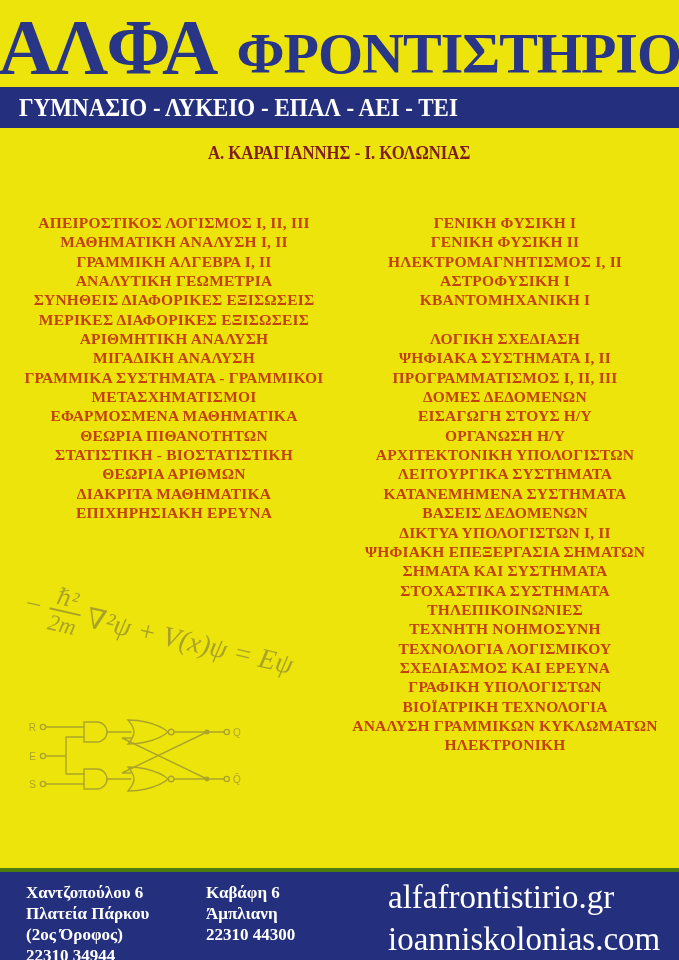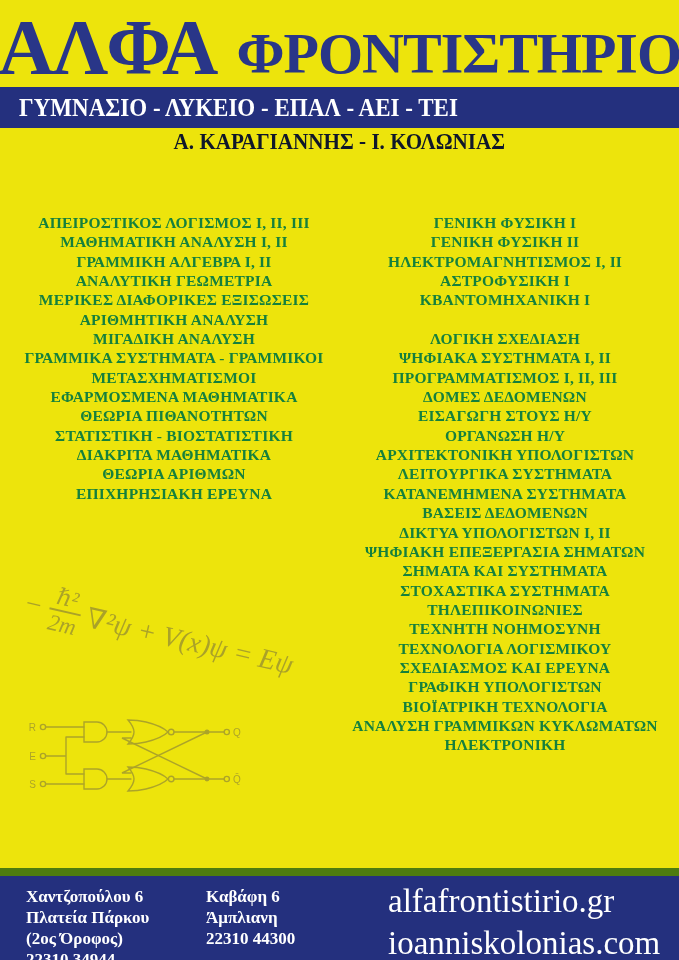--- a/index.html
+++ b/index.html
@@ -19,48 +19,48 @@
   .brand-suffix{font-size:58px;letter-spacing:-1px;}
   .level-band{
     position:absolute;top:87px;left:0;right:0;height:41px;background:#24307E;
     display:flex;align-items:center;justify-content:flex-start;
     color:#FFFFFF;font-weight:bold;font-size:25px;letter-spacing:0;white-space:nowrap;
     transform:none;
   }
   .level-band .inner{display:inline-block;transform:scaleX(0.92);}
   .owners-row{
     position:absolute;top:128px;left:0;right:0;height:36px;
-    display:flex;align-items:flex-start;justify-content:center;
-    color:#0f172a;font-weight:bold;font-size:24px;white-space:nowrap;
+    display:flex;align-items:flex-end;justify-content:center;
+    color:#7f1d1d;font-weight:bold;font-size:19px;white-space:nowrap;
   }
   .owners-row .inner{display:inline-block;transform:scaleX(0.88);}
   
   .col{position:absolute;top:213px;width:332px;}
   .col-left{left:8px;}
   .col-right{left:339px;}
   .course-line{
     height:19.35px;line-height:19.35px;text-align:center;
-    font-size:15.5px;font-weight:bold;color:#15803d;white-space:nowrap;
+    font-size:15.5px;font-weight:bold;color:#c2410c;white-space:nowrap;
     letter-spacing:0.2px;
   }
   .col-gap{height:19.35px;}
   
   .equation{
     position:absolute;left:30px;top:577px;
     transform:rotate(13deg);transform-origin:0 0;
     color:#9A922F;opacity:0.8;font-style:italic;
     display:flex;align-items:center;gap:7px;font-size:28px;white-space:nowrap;
   }
   .frac{display:inline-flex;flex-direction:column;align-items:center;font-size:23px;line-height:1.1;}
   .frac .num{padding:0 5px;border-bottom:2px solid currentColor;}
   .circuit{position:absolute;left:24px;top:698px;width:225px;height:118px;opacity:0.8;}
   
   .footer{
     position:absolute;left:0;right:0;top:868px;bottom:0;background:#24307E;
-    border-top:8px solid #4d7c0f;box-sizing:border-box;color:#FFFFFF;
+    border-top:4px solid #4d7c0f;box-sizing:border-box;color:#FFFFFF;
   }
   .loc{position:absolute;top:10px;font-size:17px;font-weight:bold;}
   .loc-line{height:21px;line-height:21px;white-space:nowrap;}
   .loc1{left:26px;}
   .loc2{left:206px;}
   .sites{position:absolute;left:388px;top:4px;font-weight:normal;font-size:33px;}
   .site-line{height:42px;line-height:42px;white-space:nowrap;}
 </style>
 </head>
 <body>
@@ -78,30 +78,31 @@
 
   <div class="owners-row">
     <span class="inner">Α. ΚΑΡΑΓΙΑΝΝΗΣ - Ι. ΚΟΛΩΝΙΑΣ</span>
   </div>
 
   <div class="col col-left">
       <div class="course-line">ΑΠΕΙΡΟΣΤΙΚΟΣ ΛΟΓΙΣΜΟΣ Ι, ΙΙ, ΙΙΙ</div>
       <div class="course-line">ΜΑΘΗΜΑΤΙΚΗ ΑΝΑΛΥΣΗ Ι, ΙΙ</div>
       <div class="course-line">ΓΡΑΜΜΙΚΗ ΑΛΓΕΒΡΑ Ι, ΙΙ</div>
       <div class="course-line">ΑΝΑΛΥΤΙΚΗ ΓΕΩΜΕΤΡΙΑ</div>
+      <div class="course-line">ΣΥΝΗΘΕΙΣ ΔΙΑΦΟΡΙΚΕΣ ΕΞΙΣΩΣΕΙΣ</div>
       <div class="course-line">ΜΕΡΙΚΕΣ ΔΙΑΦΟΡΙΚΕΣ ΕΞΙΣΩΣΕΙΣ</div>
       <div class="course-line">ΑΡΙΘΜΗΤΙΚΗ ΑΝΑΛΥΣΗ</div>
       <div class="course-line">ΜΙΓΑΔΙΚΗ ΑΝΑΛΥΣΗ</div>
       <div class="course-line">ΓΡΑΜΜΙΚΑ ΣΥΣΤΗΜΑΤΑ - ΓΡΑΜΜΙΚΟΙ</div>
       <div class="course-line">ΜΕΤΑΣΧΗΜΑΤΙΣΜΟΙ</div>
       <div class="course-line">ΕΦΑΡΜΟΣΜΕΝΑ ΜΑΘΗΜΑΤΙΚΑ</div>
       <div class="course-line">ΘΕΩΡΙΑ ΠΙΘΑΝΟΤΗΤΩΝ</div>
       <div class="course-line">ΣΤΑΤΙΣΤΙΚΗ - ΒΙΟΣΤΑΤΙΣΤΙΚΗ</div>
+      <div class="course-line">ΘΕΩΡΙΑ ΑΡΙΘΜΩΝ</div>
       <div class="course-line">ΔΙΑΚΡΙΤΑ ΜΑΘΗΜΑΤΙΚΑ</div>
-      <div class="course-line">ΘΕΩΡΙΑ ΑΡΙΘΜΩΝ</div>
       <div class="course-line">ΕΠΙΧΗΡΗΣΙΑΚΗ ΕΡΕΥΝΑ</div>
     </div>
 
   <div class="col col-right">
     <div>
         <div class="course-line">ΓΕΝΙΚΗ ΦΥΣΙΚΗ Ι</div>
         <div class="course-line">ΓΕΝΙΚΗ ΦΥΣΙΚΗ ΙΙ</div>
         <div class="course-line">ΗΛΕΚΤΡΟΜΑΓΝΗΤΙΣΜΟΣ Ι, ΙΙ</div>
         <div class="course-line">ΑΣΤΡΟΦΥΣΙΚΗ Ι</div>
         <div class="course-line">ΚΒΑΝΤΟΜΗΧΑΝΙΚΗ Ι</div>

